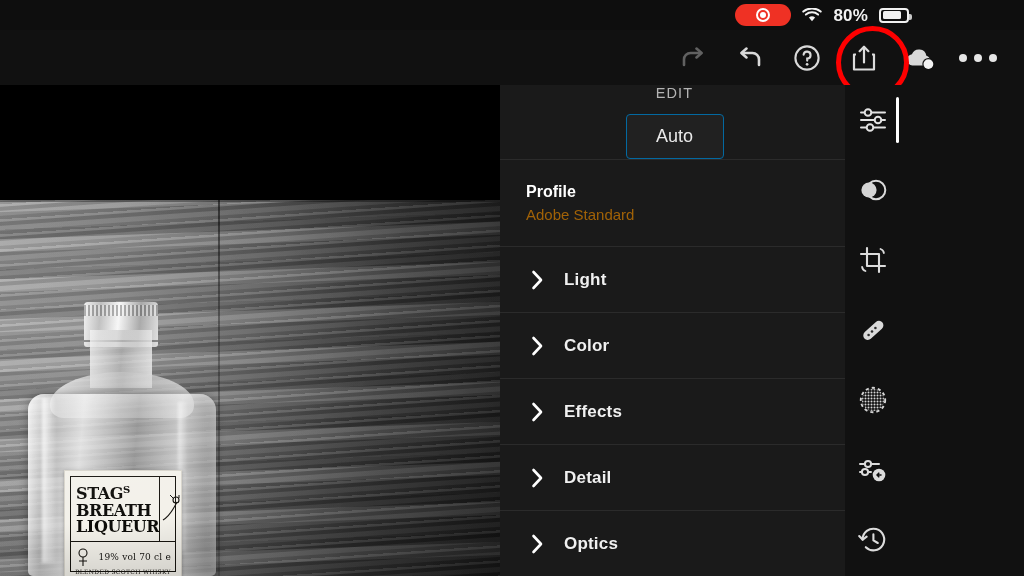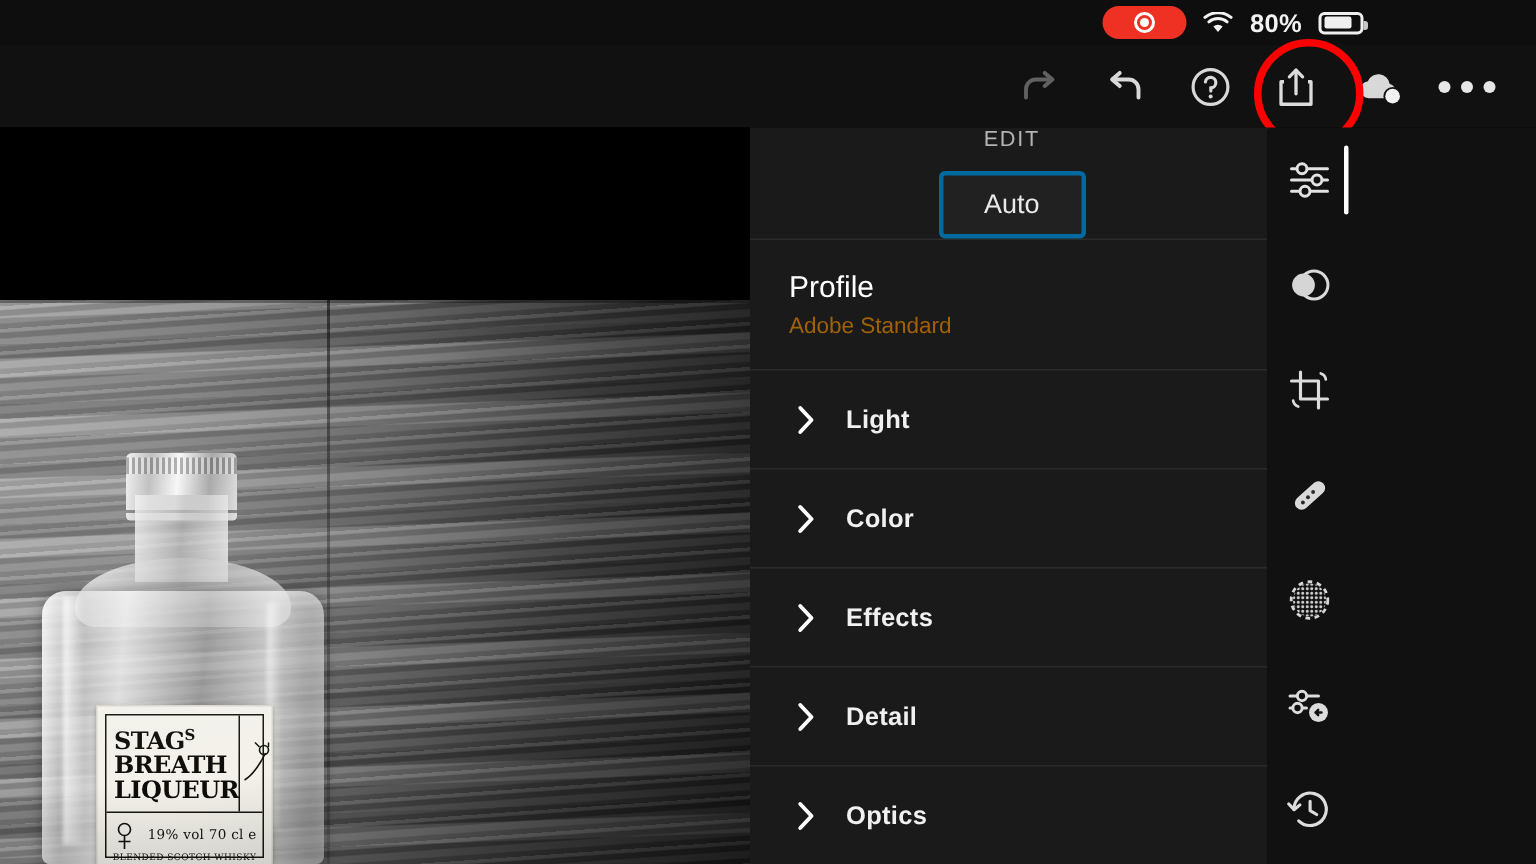--- a/index.html
+++ b/index.html
@@ -224,28 +224,28 @@
     padding: 0 22px 0 26px;
   }
   .prow.head { height: 75px; justify-content: space-between; flex-direction: column; }
   .prow.profile { height: 87px; justify-content: space-between; }
   .prow.sect { height: 66px; gap: 0; cursor: pointer; }
   .edit-label {
     color: #b4b4b4; font-size: 14.5px; letter-spacing: 1.1px; font-weight: 500;
   }
   .pbtn {
     min-width: 98px; height: 45px;
-    border: 3px solid #0369a1; border-radius: 4px;
+    border: 1px solid #0369a1; border-radius: 4px;
     background: #212121;
     color: #e9e9e9; font-size: 18px;
     display: flex; align-items: center; justify-content: center;
     padding: 0 14px; cursor: pointer;
   }
   .profile-txt { display: flex; flex-direction: column; gap: 5px; }
-  .profile-title { color: #ffffff; font-size: 20px; font-weight: 400; }
+  .profile-title { color: #ffffff; font-size: 16px; font-weight: 700; }
   .profile-sub { color: #a16207; font-size: 15px; }
   .chev { width: 22px; margin-right: 16px; display:flex; align-items:center; justify-content:center;}
   .sect-label { color: #f0f0f0; font-size: 17px; font-weight: 700; letter-spacing: .2px; }
 
   
   .rail {
     position: absolute; left: 845px; top: 85px;
     width: 179px; height: 491px;
     background: #111;
   }

